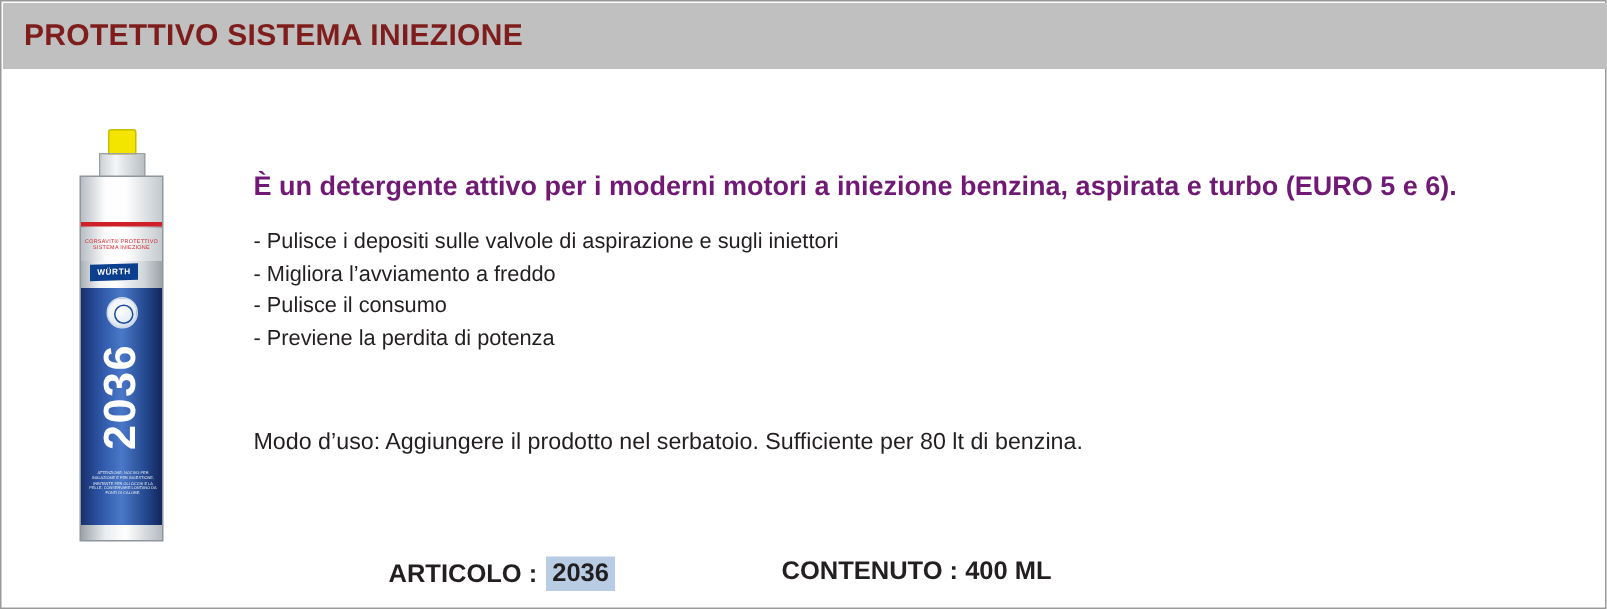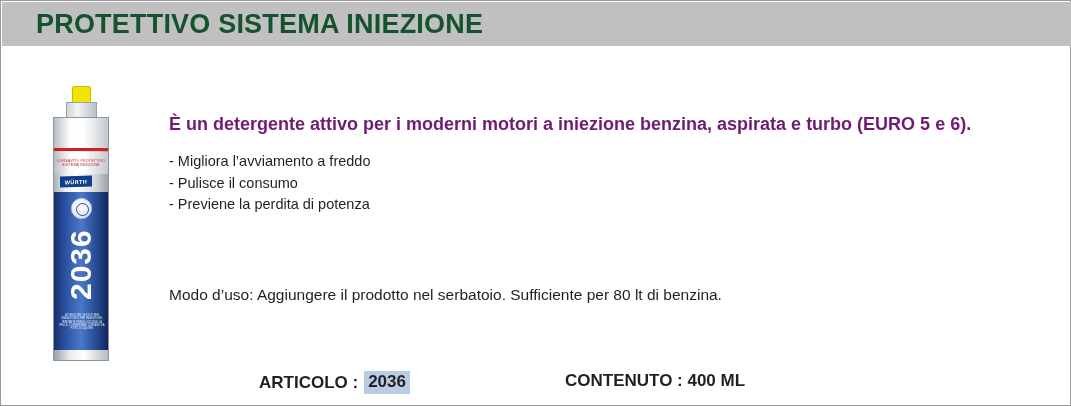--- a/index.html
+++ b/index.html
@@ -27,27 +27,26 @@
     position: absolute;
     left: 1px;
     top: 1px;
     width: 1069px;
     height: 44px;
     background: #c0c0c0;
     display: flex;
     align-items: center;
   }
   .header-title {
-    font-size: 27px;
-    font-weight: bold;
-    color: #14532d;
+    font-size: 20px;
+    font-weight: bold;
+    color: #7f1d1d;
     padding-left: 14px;
     letter-spacing: 0.2px;
     white-space: nowrap;
-    margin-left: 20px;
   }
   .content {
     position: absolute;
     left: 0;
     top: 45px;
     width: 1069px;
     height: 360px;
   }
 
   
@@ -234,21 +233,21 @@
   .foot-item {
     position: absolute;
     font-size: 17px;
     font-weight: bold;
     color: #231f20;
     white-space: nowrap;
     display: flex;
     align-items: center;
   }
   .foot-articolo { left: 0; top: 0; }
-  .foot-contenuto { left: 262px; top: 0; margin-left: 44px; }
+  .foot-contenuto { left: 262px; top: 0; }
   .code-box {
     background: #b8cce4;
     padding: 1px 4px 2px 4px;
     margin-left: 6px;
     font-weight: bold;
     color: #231f20;
   }
 </style>
 </head>
 <body>
@@ -274,20 +273,21 @@
         <div class="number">2036</div>
         <div class="fineprint">ATTENZIONE: NOCIVO PER INALAZIONE E PER INGESTIONE. IRRITANTE PER GLI OCCHI E LA PELLE. CONSERVARE LONTANO DA FONTI DI CALORE.</div>
         <div class="bottom-band"></div>
       </div>
     </div>
 
     <div class="text-col">
       <div class="lead">È un detergente attivo per i moderni motori a iniezione benzina, aspirata e turbo (EURO 5 e 6).</div>
 
       <div class="bullets">
+        <div>- Pulisce i depositi sulle valvole di aspirazione e sugli iniettori</div>
         <div>- Migliora l’avviamento a freddo</div>
         <div>- Pulisce il consumo</div>
         <div>- Previene la perdita di potenza</div>
       </div>
 
       <div class="usage">
         <span class="label">Modo d’uso:</span>
         <span>Aggiungere il prodotto nel serbatoio. Sufficiente per 80 lt di benzina.</span>
       </div>
     </div>

